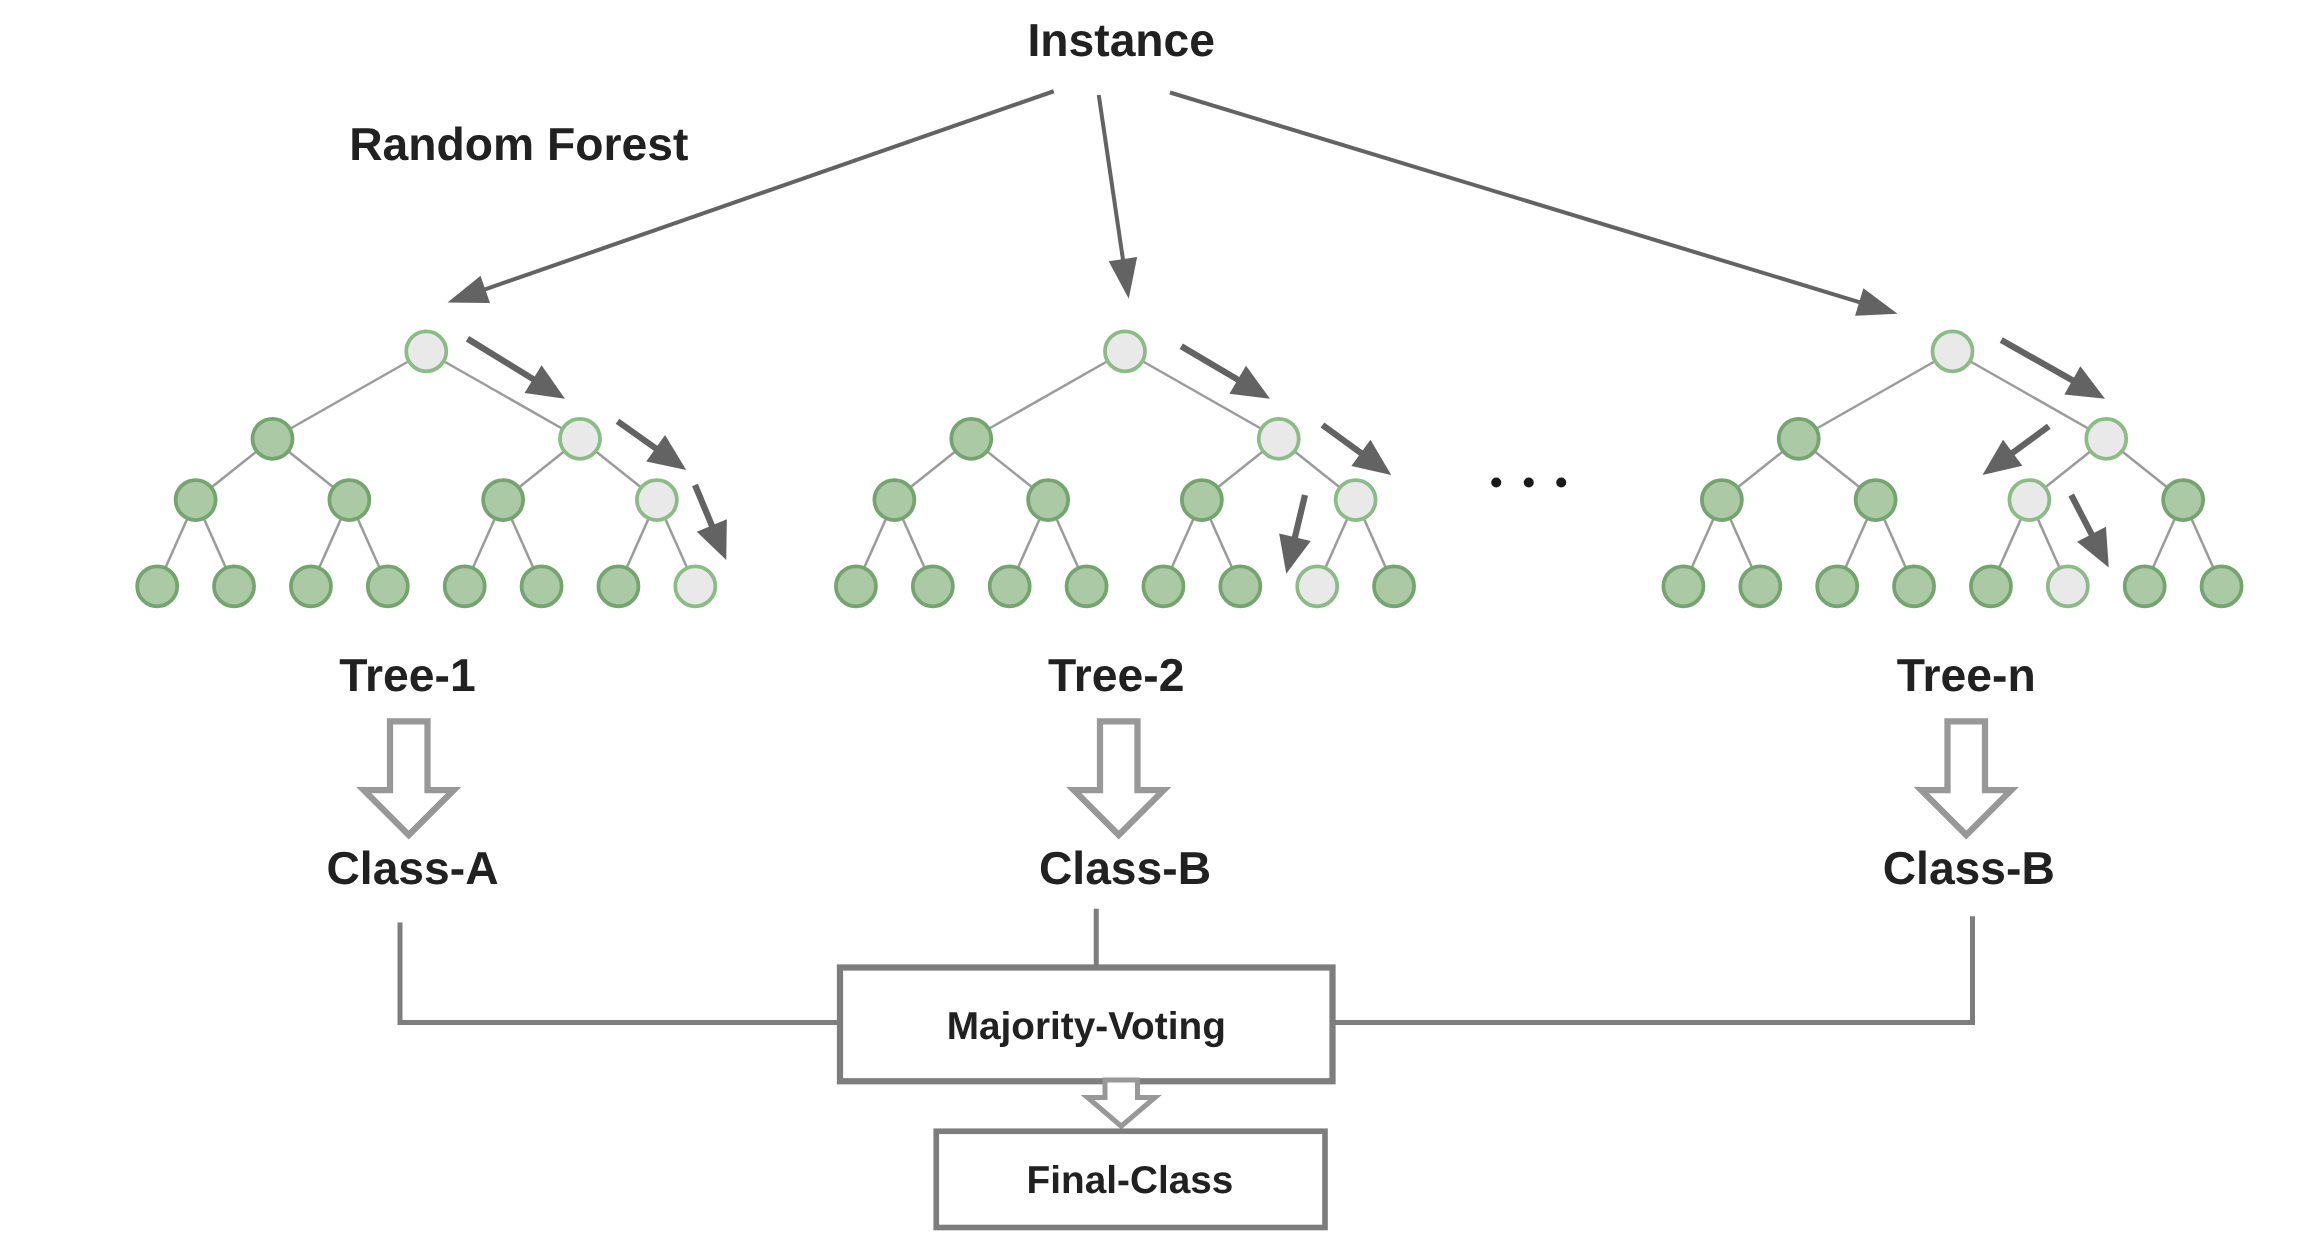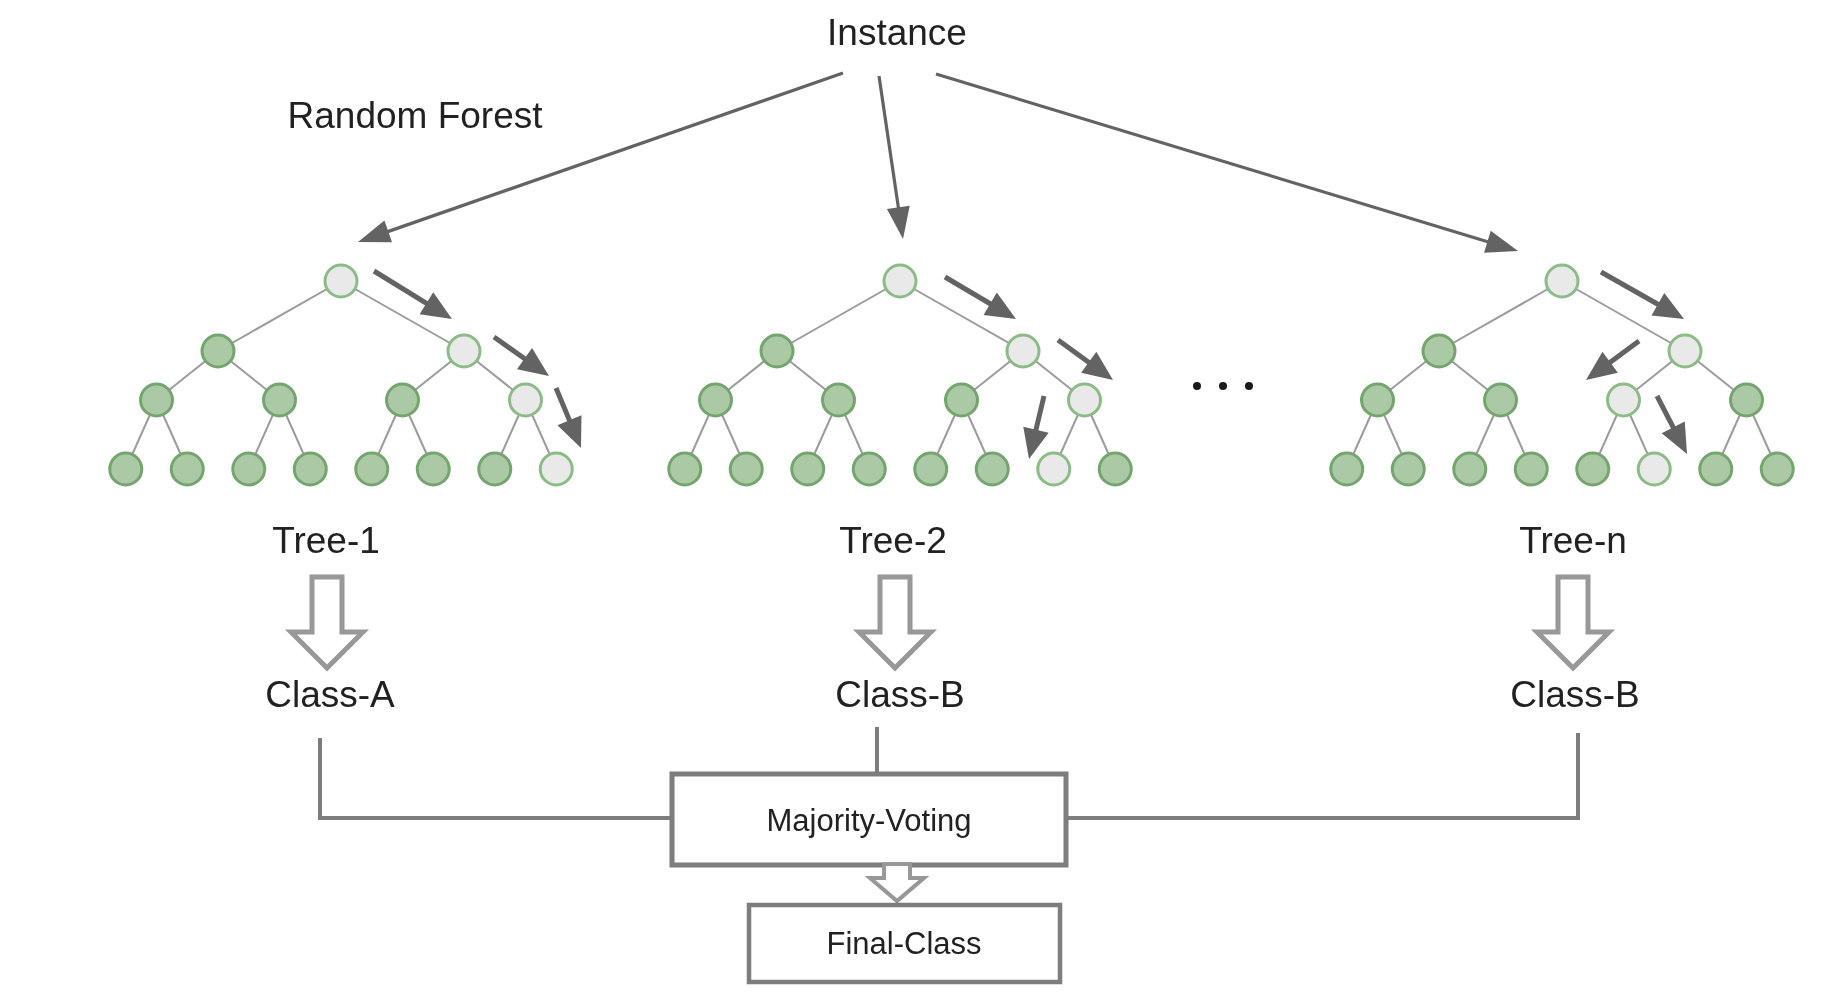--- a/index.html
+++ b/index.html
@@ -9,20 +9,21 @@
     width: 1845px;
     height: 999px;
     overflow: hidden;
     font-family: "Liberation Sans", sans-serif;
   }
   #stage {
     position: relative;
     width: 1845px;
     height: 999px;
     background: #ffffff;
+    font-weight: bold;
   }
   svg { display: block; }
   text.lbl {
     font-family: "Liberation Sans", sans-serif;
     font-size: 37px;
     fill: #212121;
   }
   text.boxlbl {
     font-family: "Liberation Sans", sans-serif;
     font-size: 31px;

